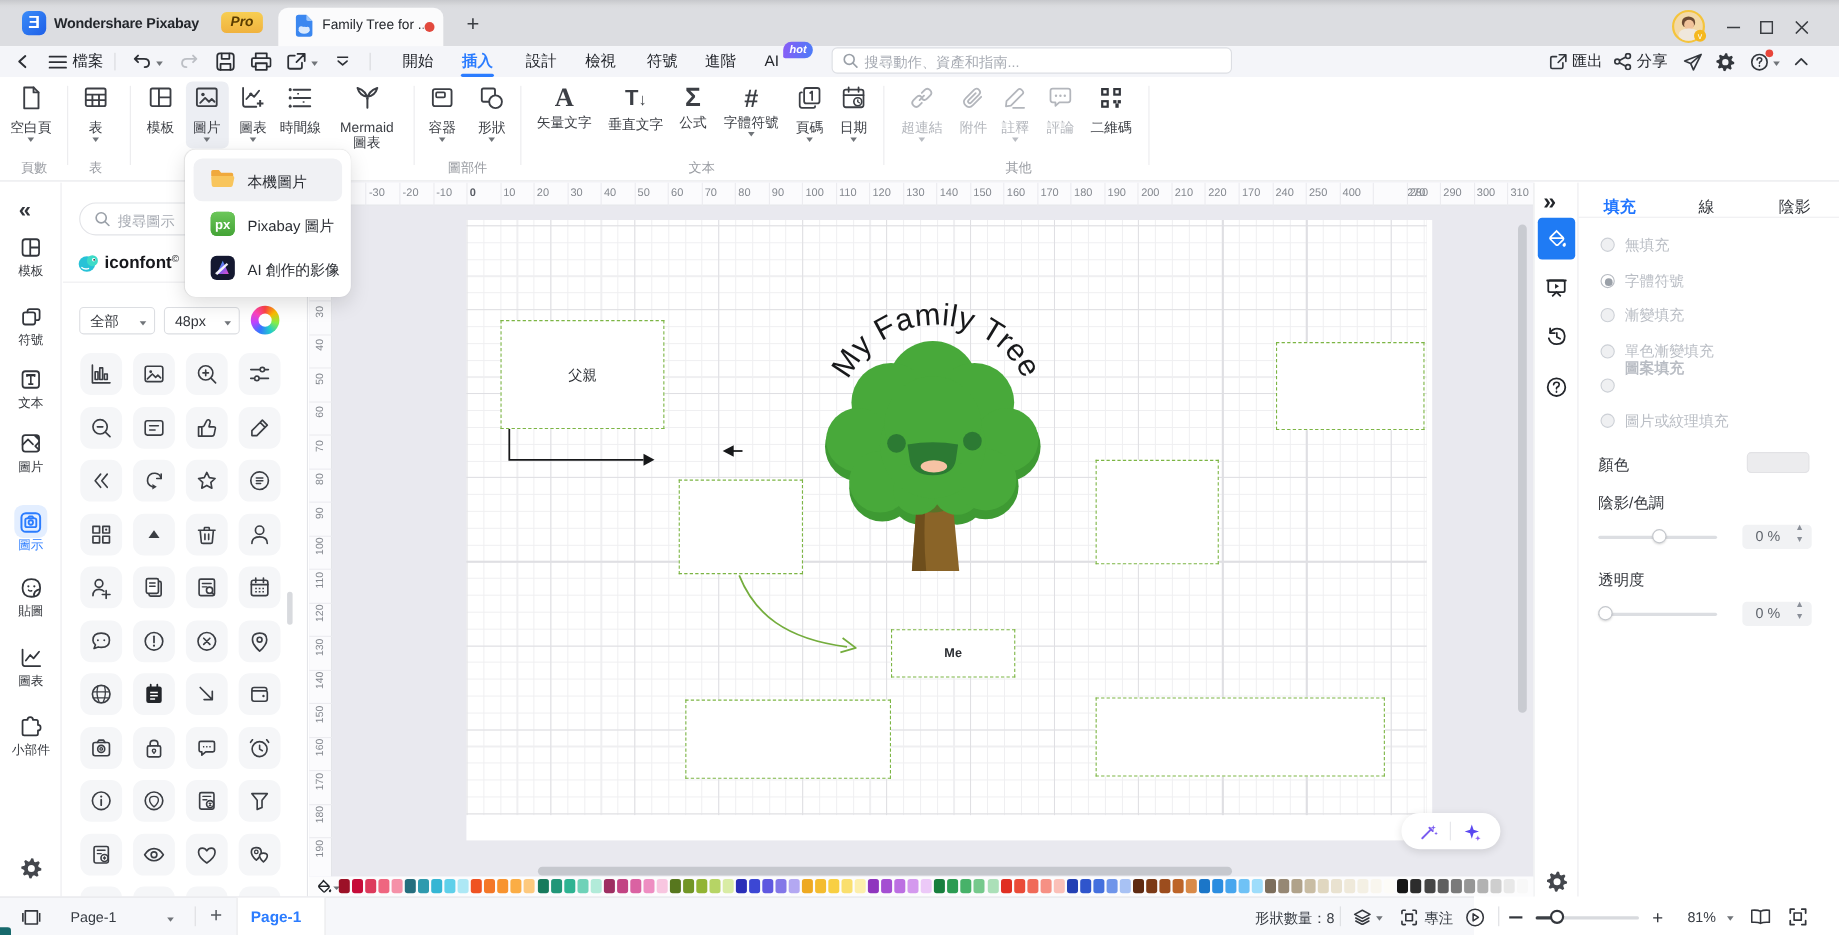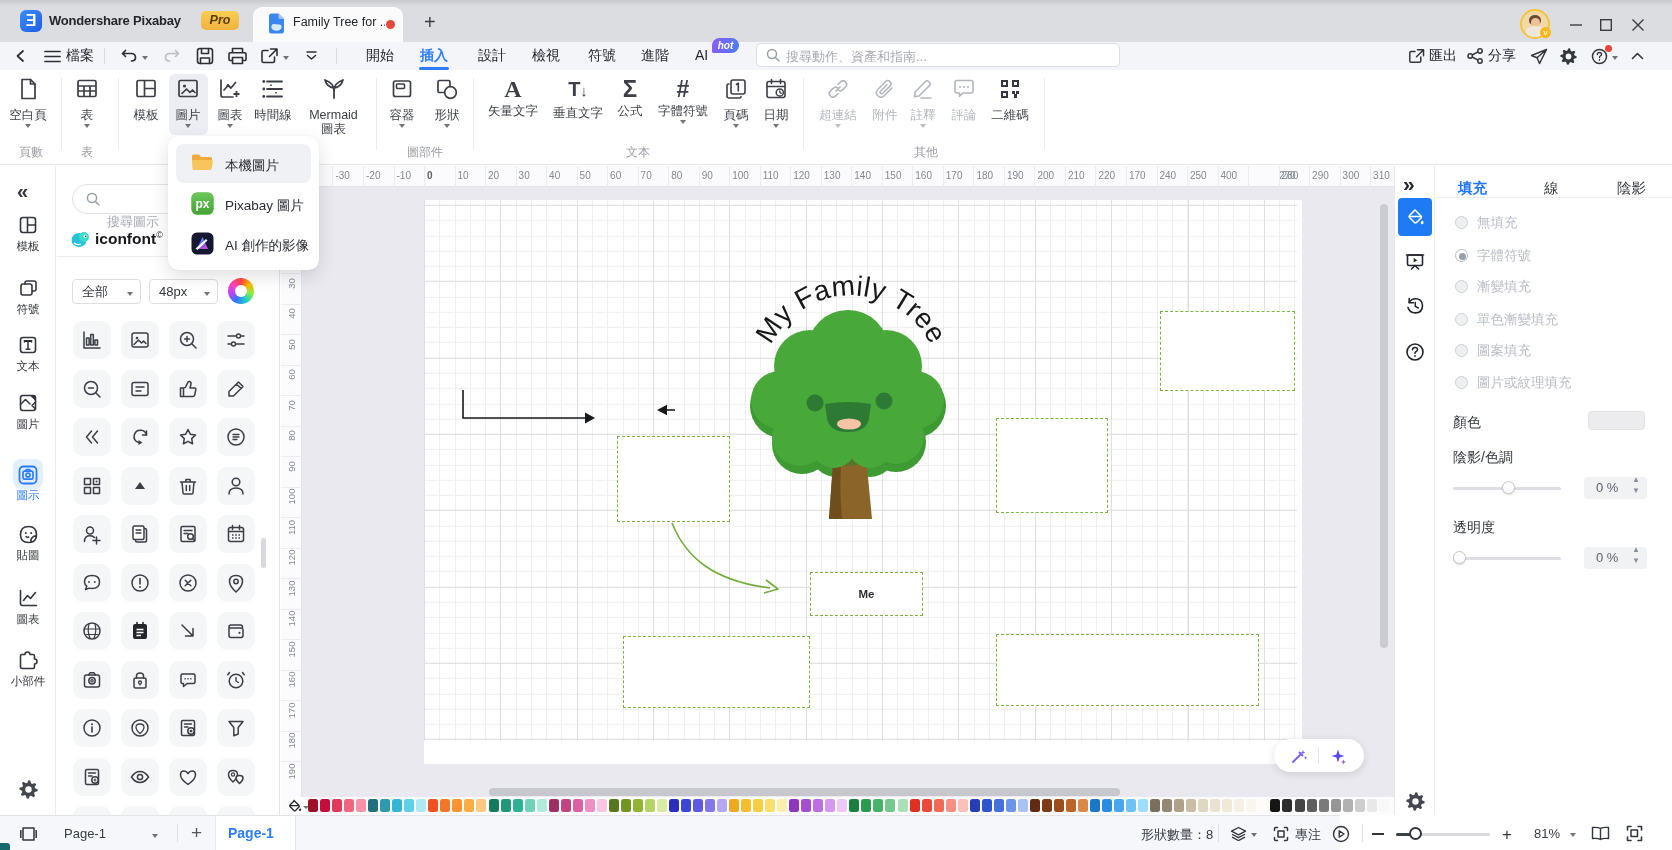--- a/index.html
+++ b/index.html
@@ -334,21 +334,21 @@
 <svg class="ic" width="19" height="19" viewBox="0 0 19 19" style="position:absolute;left:19px;top:614px;">
         <path d="M9.50 0.30 L11.29 0.48 L12.06 3.31 L13.22 3.93 L16.01 2.99 L17.15 4.39 L15.69 6.94 L16.07 8.19 L18.70 9.50 L18.52 11.29 L15.69 12.06 L15.07 13.22 L16.01 16.01 L14.61 17.15 L12.06 15.69 L10.81 16.07 L9.50 18.70 L7.71 18.52 L6.94 15.69 L5.78 15.07 L2.99 16.01 L1.85 14.61 L3.31 12.06 L2.93 10.81 L0.30 9.50 L0.48 7.71 L3.31 6.94 L3.93 5.78 L2.99 2.99 L4.39 1.85 L6.94 3.31 L8.19 2.93 Z M12.70 9.50 A3.2 3.2 0 1 0 6.30 9.50 A3.2 3.2 0 1 0 12.70 9.50 Z" fill="#44474d" fill-rule="evenodd"></path>
       </svg>
 </div>
 <div id="lpanel">
 <div class="abs" style="left:15px;top:18px;width:193px;height:30px;border:1px solid #e2e3e7;border-radius:15px;background:#fff;"></div>
 <svg class="ic" width="14" height="14" viewBox="0 0 14 14" style="position:absolute;left:29px;top:26px;">
         <circle cx="6" cy="6" r="4.6" fill="none" stroke="#9aa0a8" stroke-width="1.5" stroke-linecap="round" stroke-linejoin="round"></circle>
         <path d="M9.6 9.6 L13 13" stroke="#9aa0a8" stroke-width="1.5" stroke-linecap="round"></path>
       </svg>
-<div class="abs" style="left:50px;top:26px;font-size:13px;color:#a7abb3;margin-top:21px;">搜尋圖示</div>
+<div class="abs" style="left:50px;top:26px;font-size:13px;color:#a7abb3;">搜尋圖示</div>
 <svg class="ic" width="20" height="18" viewBox="0 0 20 18" style="position:absolute;left:14px;top:64px;">
         <ellipse cx="8" cy="10" rx="7.5" ry="7" fill="#27c2d7"></ellipse>
         <circle cx="13" cy="7" r="5" fill="#3ddbc8"></circle>
         <circle cx="14.2" cy="6.2" r="1.6" fill="#fff"></circle>
         <circle cx="14.6" cy="6.2" r="0.8" fill="#222"></circle>
         <path d="M3 13 Q6 15.5 10 14" stroke="#fff" stroke-width="1.2" fill="none"></path>
       </svg>
 <div class="abs" style="left:38px;top:64px;font-size:15.5px;font-weight:700;color:#17181c;">iconfont<span style="font-size:9px;font-weight:400;vertical-align:6px;">©</span></div>
 <div class="abs" style="left:0px;top:90px;width:223px;height:1px;background:#ededf0;"></div>
 <div class="abs" style="left:15px;top:113px;width:69px;height:25px;border:1px solid #dcdee2;border-radius:4px;background:#fff;font-size:13px;color:#33363c;line-height:24px;padding-left:9px;">全部</div>
@@ -742,20 +742,21 @@
 <div class="vnum" style="left:2px;top:487.3px;width:16px;text-align:center;">160</div>
 <div class="abs" style="left:0;top:513.3px;width:21px;height:1px;background:#ececf0;"></div>
 <div class="vnum" style="left:2px;top:517.8px;width:16px;text-align:center;">170</div>
 <div class="abs" style="left:0;top:543.9px;width:21px;height:1px;background:#ececf0;"></div>
 <div class="vnum" style="left:2px;top:548.4px;width:16px;text-align:center;">180</div>
 <div class="abs" style="left:0;top:574.4px;width:21px;height:1px;background:#ececf0;"></div>
 <div class="vnum" style="left:2px;top:578.9px;width:16px;text-align:center;">190</div>
 </div>
 <div id="page">
         <div id="grid"></div>
+<div class="drect" style="left:31px;top:91px;width:149px;height:99px;font-size:13px;">父親</div>
 <div class="drect" style="left:736px;top:111px;width:135px;height:80px;font-size:13px;"></div>
 <div class="drect" style="left:193px;top:236px;width:113px;height:86px;font-size:13px;"></div>
 <div class="drect" style="left:572px;top:218px;width:112px;height:95px;font-size:13px;"></div>
 <div class="drect" style="left:386px;top:372px;width:113px;height:44px;font-size:11.5px;font-weight:700;">Me</div>
 <div class="drect" style="left:199px;top:436px;width:187px;height:72px;font-size:13px;"></div>
 <div class="drect" style="left:572px;top:434px;width:263px;height:72px;font-size:13px;"></div>
 <svg class="abs" style="left:0;top:0;" width="878" height="564" viewBox="0 0 878 564">
           <path d="M39 190 V218 H161" fill="none" stroke="#17181a" stroke-width="1.6"></path>
           <path d="M161 212.5 L171 218 L161 223.5 Z" fill="#17181a"></path>
           <path d="M240 210 H251" fill="none" stroke="#17181a" stroke-width="1.6"></path>
@@ -845,21 +846,21 @@
 <div class="rlab" style="top:48px;">無填充</div>
 <div class="radio" style="left:20px;top:83px;border-color:#b7bbc2;">
         <div style="position:absolute;left:3px;top:3px;width:7px;height:7px;border-radius:50%;background:#9aa0a8;"></div>
       </div>
 <div class="rlab" style="top:81px;">字體符號</div>
 <div class="radio" style="left:20px;top:114px;background:#eff0f2;"></div>
 <div class="rlab" style="top:112px;">漸變填充</div>
 <div class="radio" style="left:20px;top:147px;background:#eff0f2;"></div>
 <div class="rlab" style="top:145px;">單色漸變填充</div>
 <div class="radio" style="left:20px;top:178px;background:#eff0f2;"></div>
-<div class="rlab" style="top:176px;">圖案填充</div>
+<div class="rlab" style="top:160px;font-weight:bold;">圖案填充</div>
 <div class="radio" style="left:20px;top:210px;background:#eff0f2;"></div>
 <div class="rlab" style="top:208px;">圖片或紋理填充</div>
 <div class="dlab" style="left:18px;top:248px;">顏色</div>
 <div class="abs" style="left:153px;top:245px;width:57px;height:19px;background:#ececee;border:1px solid #e2e2e5;border-radius:4px;"></div>
 <div class="dlab" style="left:18px;top:283px;">陰影/色調</div>
 <div class="track" style="top:321px;"></div>
 <div class="knob" style="left:67px;top:315px;"></div>
 <div class="spin" style="top:311px;">
         <span style="position:absolute;left:12px;top:3px;">0 %</span>
         <span style="position:absolute;right:7px;top:-2px;font-size:8px;color:#8a8f98;">▲</span>

